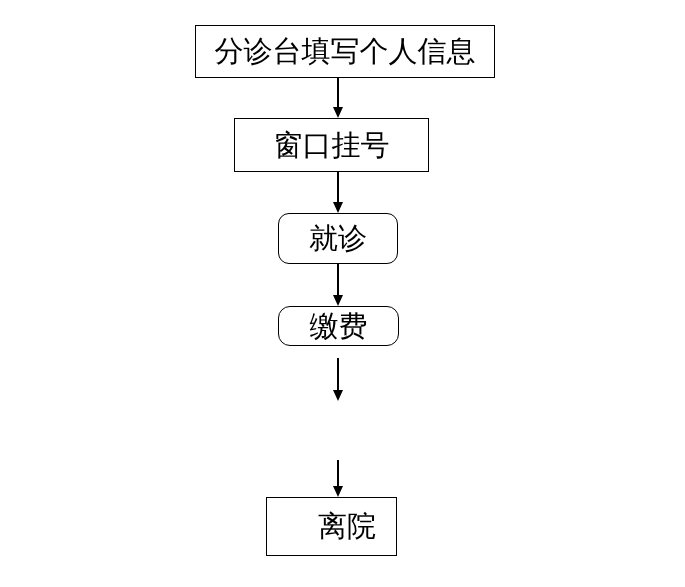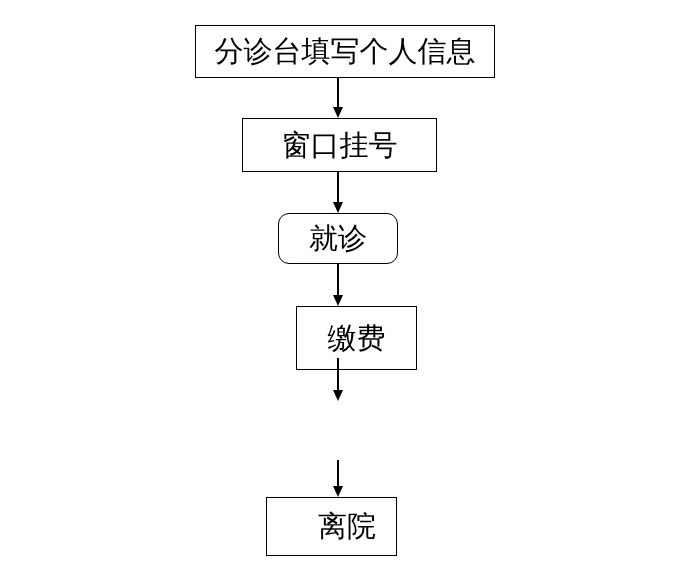--- a/index.html
+++ b/index.html
@@ -23,23 +23,23 @@
     background: #ffffff;
     display: flex;
     align-items: center;
     justify-content: center;
     font-size: 29px;
     line-height: 1;
     white-space: nowrap;
     text-align: left;
   }
   .box-1 { left: 195px; top: 25px;  width: 300px; height: 53px; }
-  .box-2 { left: 242px; top: 118px; width: 195px; height: 54px; }
+  .box-2 { left: 234px; top: 118px; width: 195px; height: 54px; }
   .box-3 { left: 278px; top: 213px; width: 120px; height: 51px; border-radius: 11px; }
-  .box-4 { left: 296px; top: 306px; width: 121px; height: 64px; }
+  .box-4 { left: 278px; top: 306px; width: 121px; height: 40px; border-radius: 12px; }
   .box-5 { left: 207px; top: 401px; width: 275px; height: 59px; }
   .box-6 { left: 266px; top: 497px; width: 131px; height: 59px; padding-left: 31px; }
 
   .arrow {
     position: absolute;
     width: 12px;
     display: flex;
     flex-direction: column;
     align-items: center;
   }

